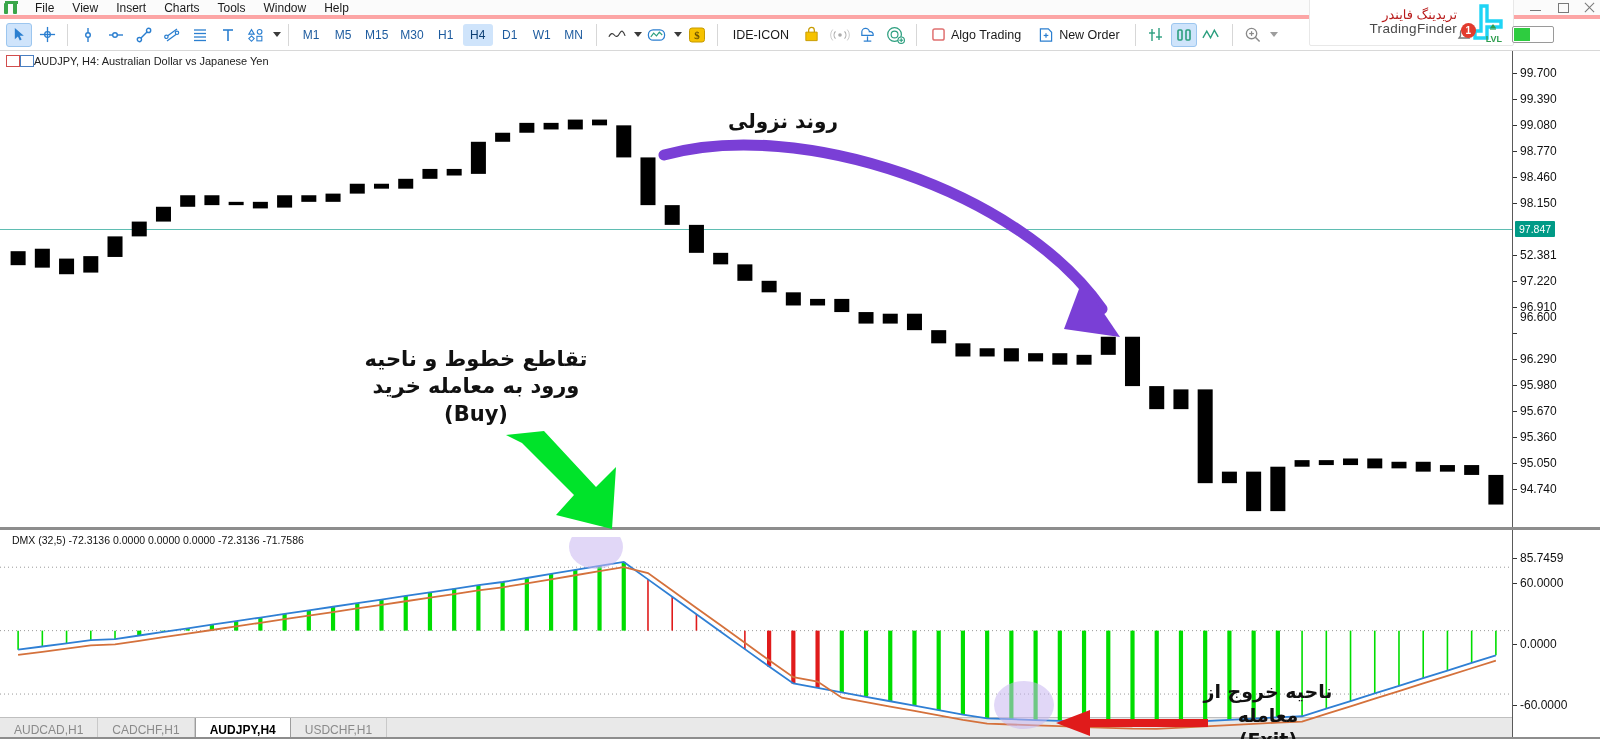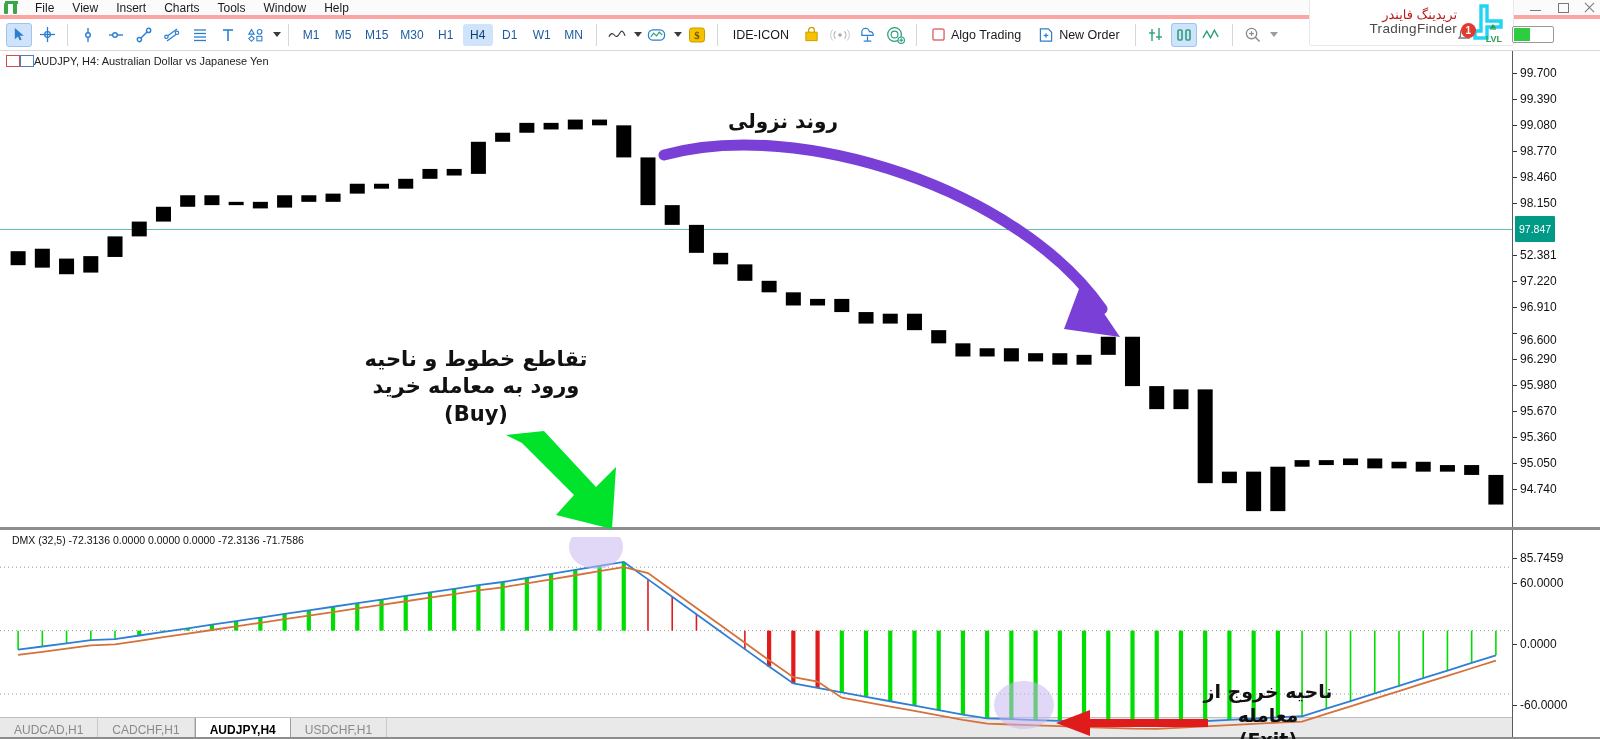--- a/index.html
+++ b/index.html
@@ -80,21 +80,21 @@
   }
   .mini-ico { width:14px;height:12px;border:1px solid #d14d4d;display:inline-block;position:relative;background:#fff;}
   .mini-ico.blue{ border-color:#4a7fc1; }
   .price-axis {
     position:absolute; right:0; top:0; width:88px; height:626px;
     border-left:1px solid #5a5a5a; background:#fff; z-index:11;
   }
   .pax-lbl { position:absolute; left:7px; font-size:12px; color:#111; transform:translateY(-50%); white-space:nowrap;}
   .pax-tick{ position:absolute; left:0; width:4px; height:1px; background:#333; }
   .cur-price {
-    position:absolute; left:2px; height:26px; background:#009a86; color:#fff; font-size:10.5px;
+    position:absolute; left:2px; height:16px; background:#009a86; color:#fff; font-size:10.5px;
     padding:6px 4px; display:flex; align-items:center; border-radius:1px; transform:translateY(-50%);
   }
   .cur-line { position:absolute; left:0; right:88px; height:1px; background:#5fbdb2; z-index:3;}
 
   .pane-sep { position:absolute; left:0; right:0; height:3px; background:#8d8d8d; z-index:13; }
   .ind-label { position:absolute; left:12px; font-size:10.5px; color:#111; z-index:14; white-space:nowrap;}
   .time-axis { position:absolute; left:0; right:0; height:3px; background:#8d8d8d; z-index:13;}
   .tax-tick{ position:absolute; width:1px; height:4px; background:#666; }
 
   
@@ -373,21 +373,21 @@
       <div class="pax-lbl" style="top:126px">98.460</div>
       <div class="pax-tick" style="top:126px"></div>
       <div class="pax-lbl" style="top:152px">98.150</div>
       <div class="pax-tick" style="top:152px"></div>
       <div class="pax-lbl" style="top:204px">52.381</div>
       <div class="pax-tick" style="top:204px"></div>
       <div class="pax-lbl" style="top:230px">97.220</div>
       <div class="pax-tick" style="top:230px"></div>
       <div class="pax-lbl" style="top:256px">96.910</div>
       <div class="pax-tick" style="top:256px"></div>
-      <div class="pax-lbl" style="top:289px">96.600</div>
+      <div class="pax-lbl" style="top:266px">96.600</div>
       <div class="pax-tick" style="top:282px"></div>
       <div class="pax-lbl" style="top:308px">96.290</div>
       <div class="pax-tick" style="top:308px"></div>
       <div class="pax-lbl" style="top:334px">95.980</div>
       <div class="pax-tick" style="top:334px"></div>
       <div class="pax-lbl" style="top:360px">95.670</div>
       <div class="pax-tick" style="top:360px"></div>
       <div class="pax-lbl" style="top:386px">95.360</div>
       <div class="pax-tick" style="top:386px"></div>
       <div class="pax-lbl" style="top:412px">95.050</div>

